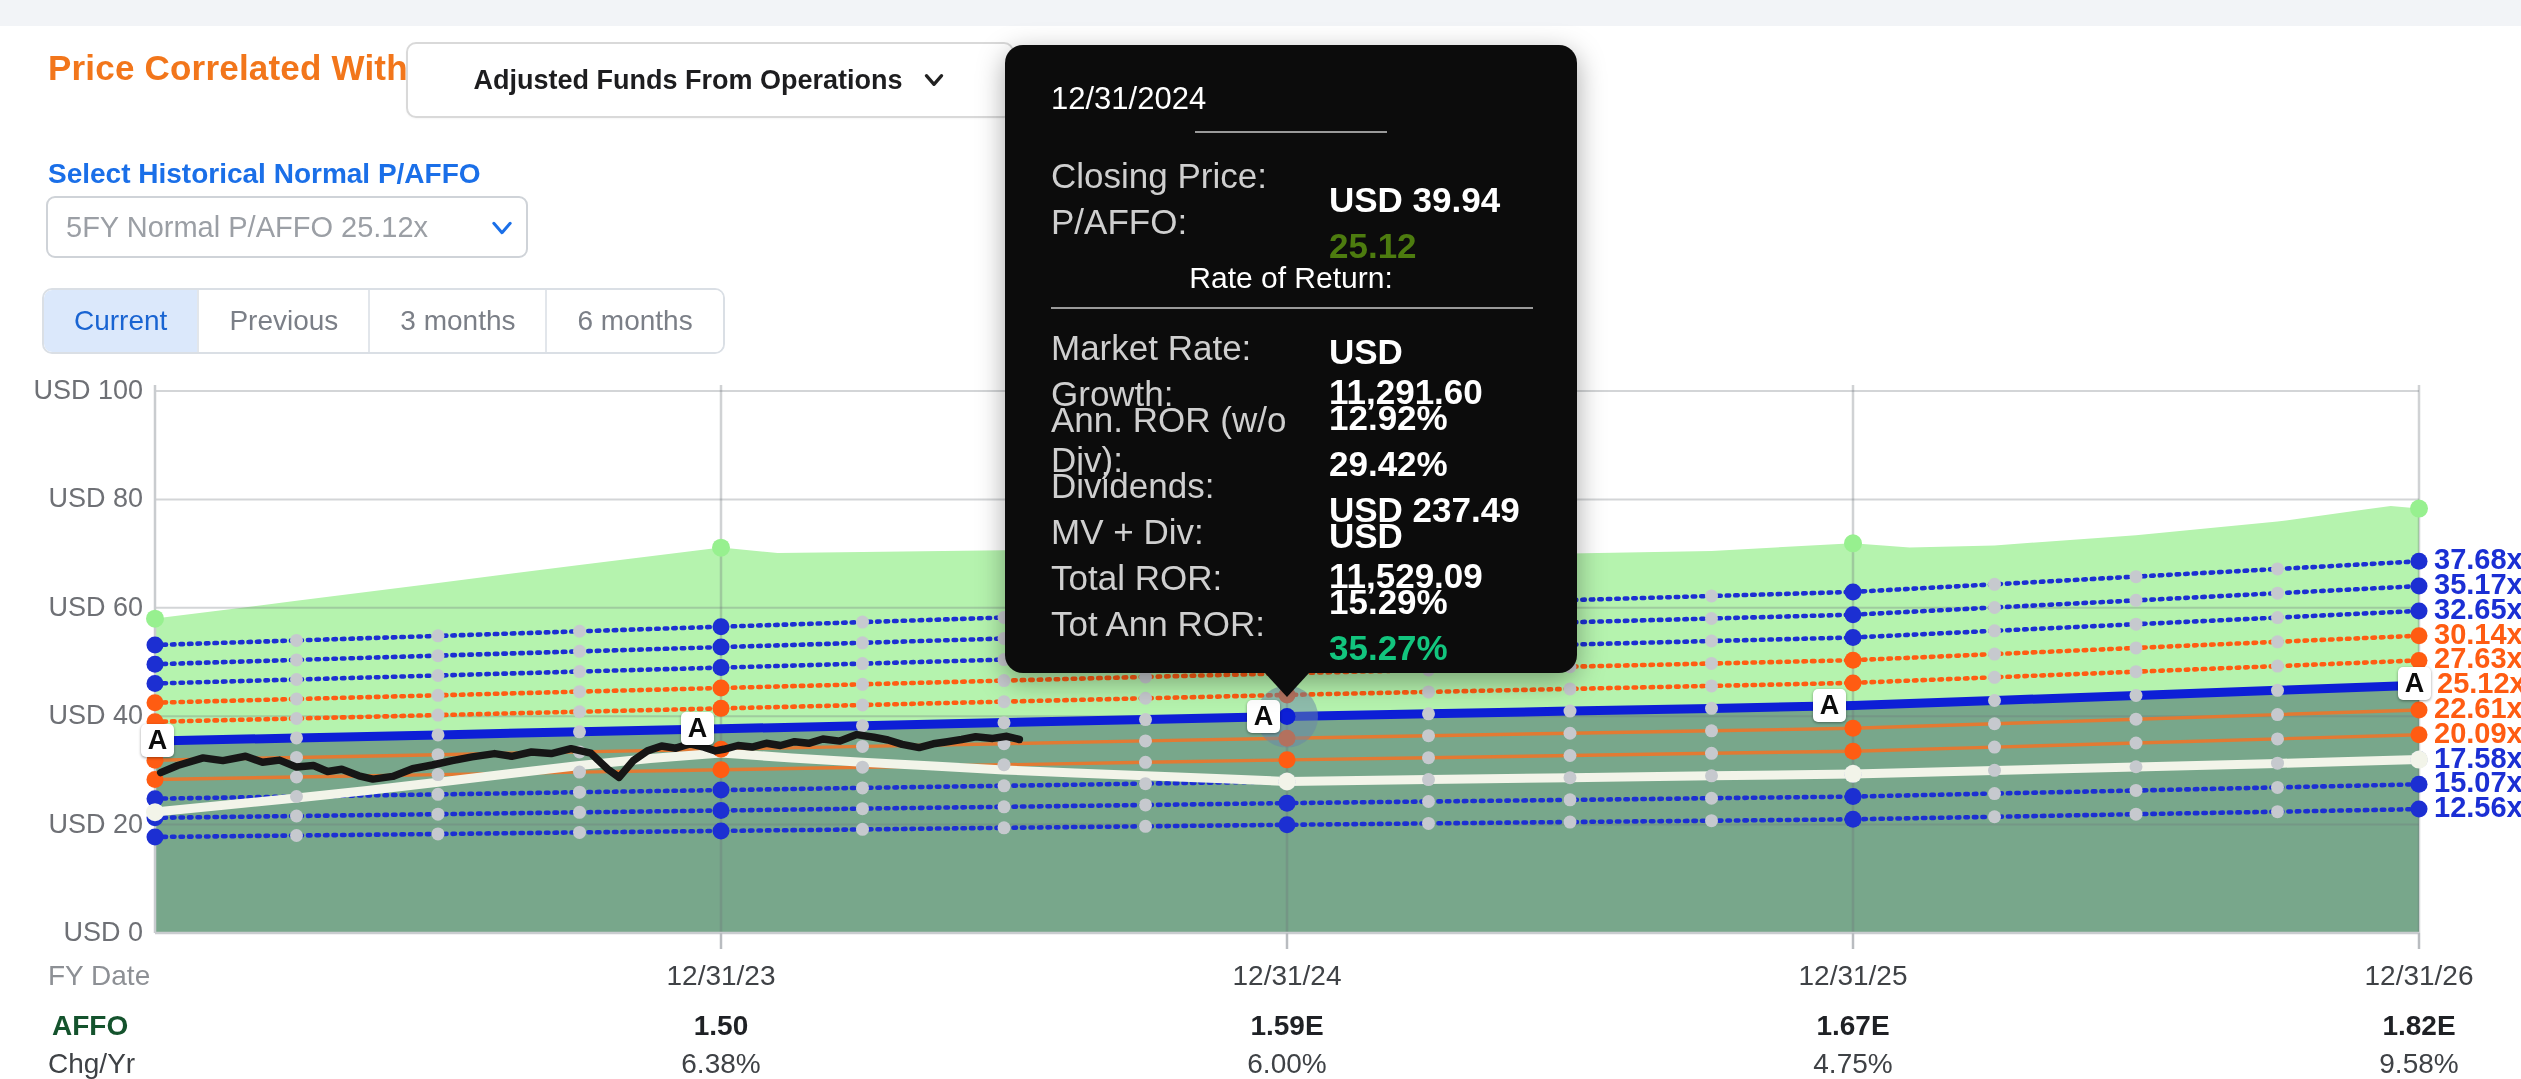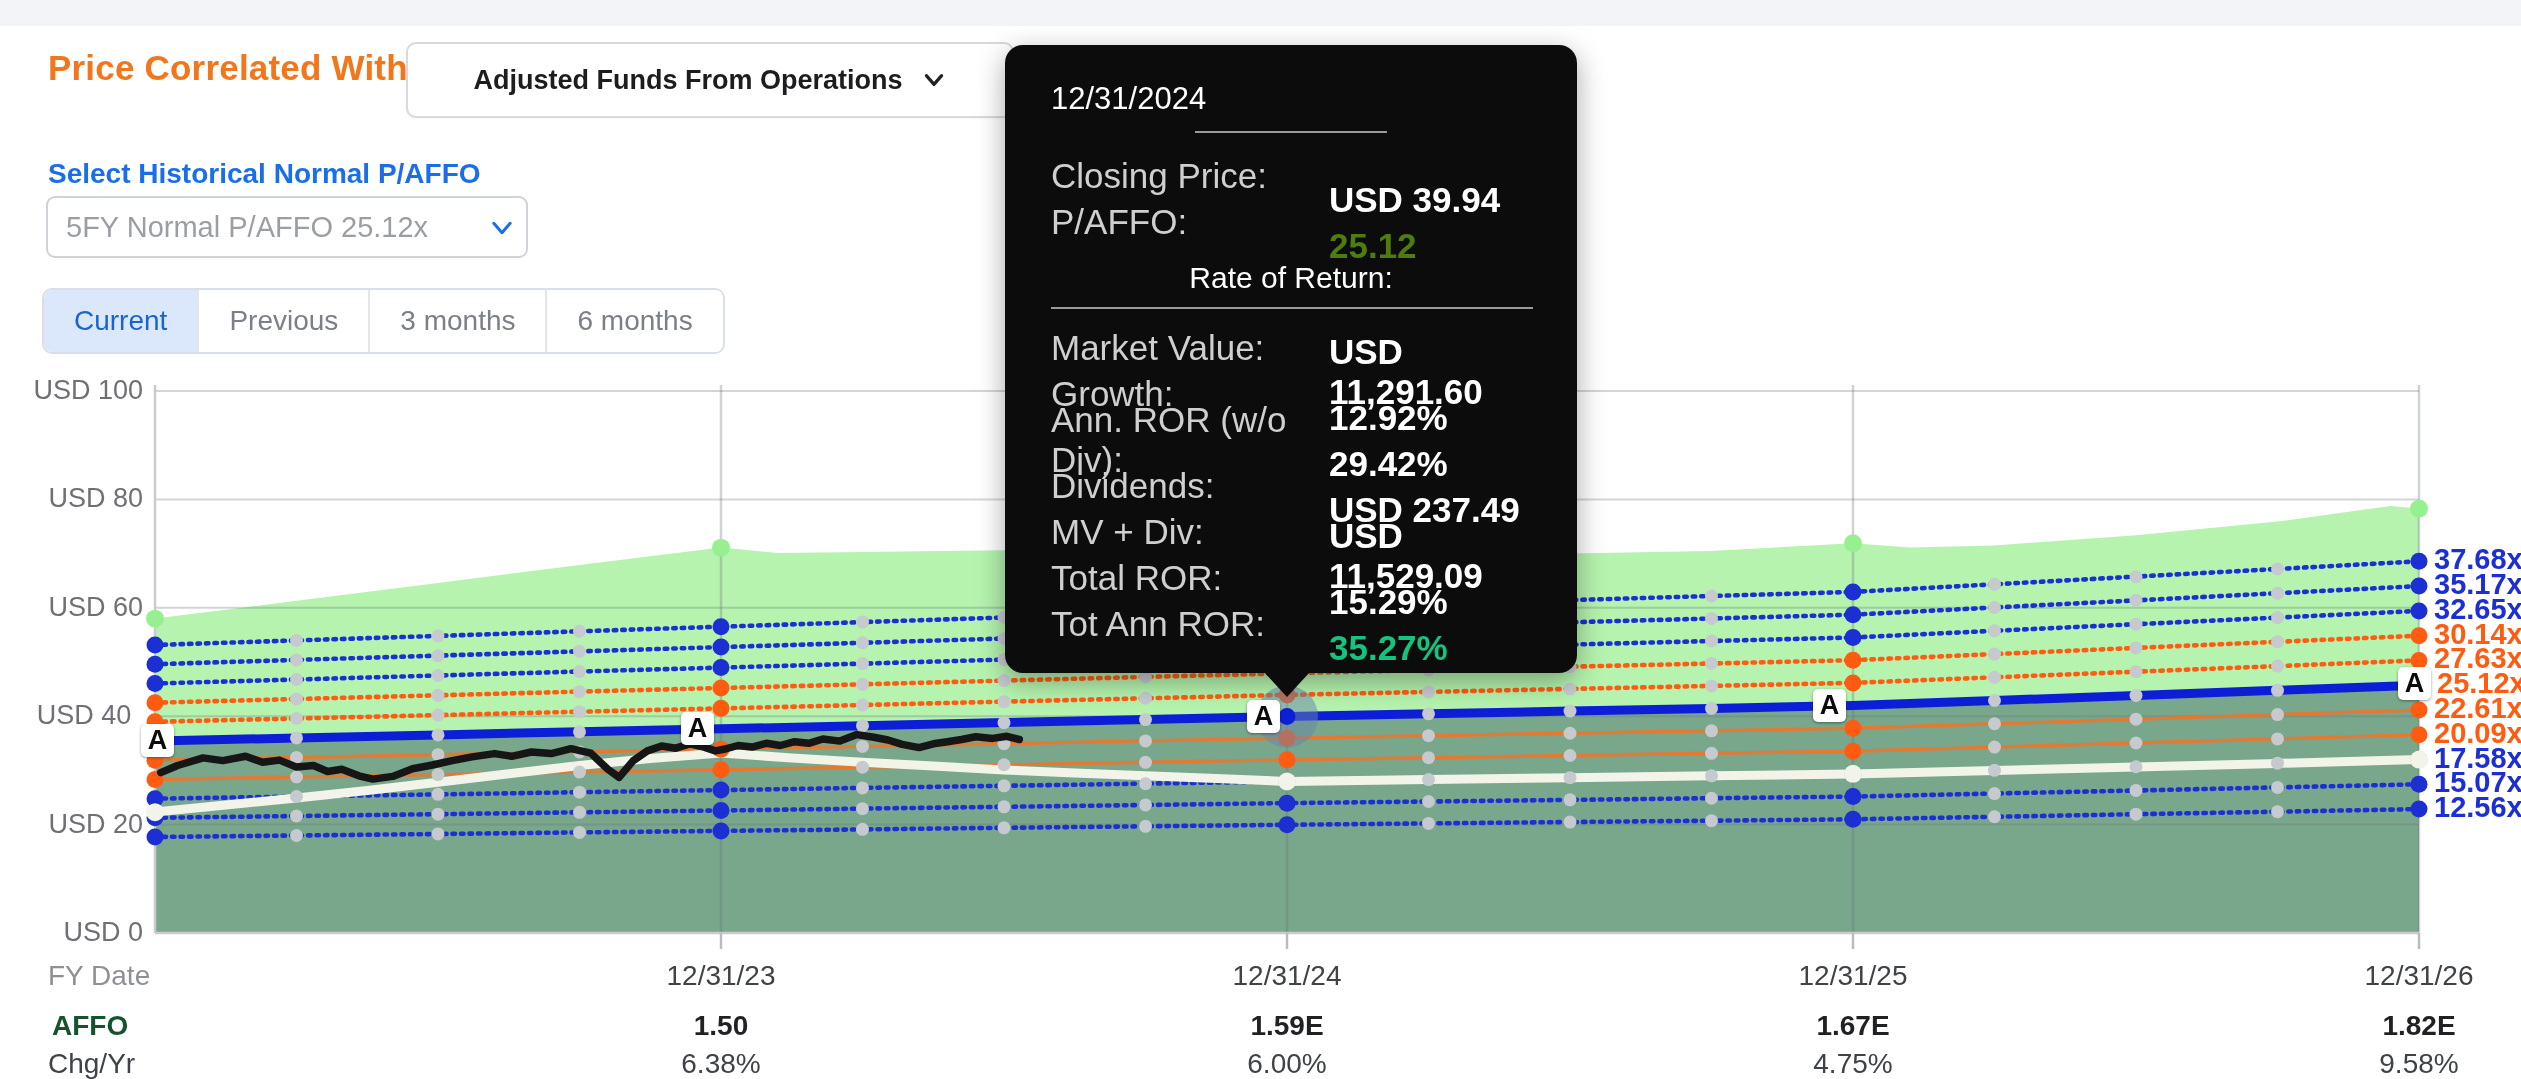--- a/index.html
+++ b/index.html
@@ -292,21 +292,21 @@
       <circle cx="1853" cy="543.3019999999999" r="9" fill="#97f08f"></circle>
       <circle cx="2419" cy="508.61400000000003" r="9" fill="#97f08f"></circle>
       <polyline points="160.7,772.6 177.6,765.5 203.1,757.9 222.9,760.6 245.6,756.3 262.5,762.3 279.5,760.1 296.5,767.1 313.5,765.5 327.6,771.5 341.8,769.3 358.8,775.8 372.9,779.1 392.7,776.4 412.5,768.8 432.3,765.0 452.2,760.6 472.0,756.9 494.6,753.6 511.6,756.3 531.4,752.0 551.2,753.6 571.0,748.7 590.8,753.1 607.8,769.3 619.1,777.4 633.3,760.6 647.4,750.9 661.6,746.0 675.7,748.2 689.9,743.8 704.0,747.1 715.3,750.9 723.8,749.3 738.0,745.5 752.1,747.1 766.3,743.3 780.4,745.5 794.6,741.7 808.7,743.3 822.9,739.0 839.9,741.1 856.8,734.6 873.8,737.3 888.0,740.0 902.1,744.4 919.1,747.6 933.3,743.8 947.4,741.7 961.6,739.5 975.7,736.8 992.7,738.4 1006.8,736.3 1019.3,739.5" fill="none" stroke="#161616" stroke-width="7.5" stroke-linejoin="round" stroke-linecap="round"></polyline>
       <circle cx="1287" cy="716.5252" r="31" fill="rgba(104,134,170,0.5)"></circle>
       <circle cx="1287" cy="716.5252" r="8.5" fill="#0d1fd6"></circle>
     </svg>
 
   <div id="overlays">
       <div class="y-label" style="left:3px;top:917px;">USD 0</div>
       <div class="y-label" style="left:3px;top:809px;">USD 20</div>
-      <div class="y-label" style="left:14px;top:700px;text-align:center;">USD 40</div>
+      <div class="y-label" style="left:3px;top:700px;">USD 40</div>
       <div class="y-label" style="left:3px;top:592px;">USD 60</div>
       <div class="y-label" style="left:3px;top:483px;">USD 80</div>
       <div class="y-label" style="left:3px;top:375px;">USD 100</div>
       <div class="mult-label" style="left:2434px;top:543px;color:#1b2fd4;">
         <span>37.68x</span>
       </div>
       <div class="mult-label" style="left:2434px;top:568px;color:#1b2fd4;">
         <span>35.17x</span>
       </div>
       <div class="mult-label" style="left:2434px;top:593px;color:#1b2fd4;">
@@ -366,21 +366,21 @@
       <span class="lbl">Closing Price:</span>
       <span class="val">USD 39.94</span>
     </div>
     <div class="tt-row">
       <span class="lbl">P/AFFO:</span>
       <span class="val orange">25.12</span>
     </div>
     <div class="tt-section">Rate of Return:</div>
     <div class="tt-hr2"></div>
     <div class="tt-row">
-      <span class="lbl">Market Value:</span>
+      <span class="lbl">Market Rate:</span>
         <span class="val">USD 11,291.60</span>
     </div>
     <div class="tt-row">
       <span class="lbl">Growth:</span>
         <span class="val">12.92%</span>
     </div>
     <div class="tt-row">
       <span class="lbl">Ann. ROR (w/o Div):</span>
         <span class="val">29.42%</span>
     </div>

